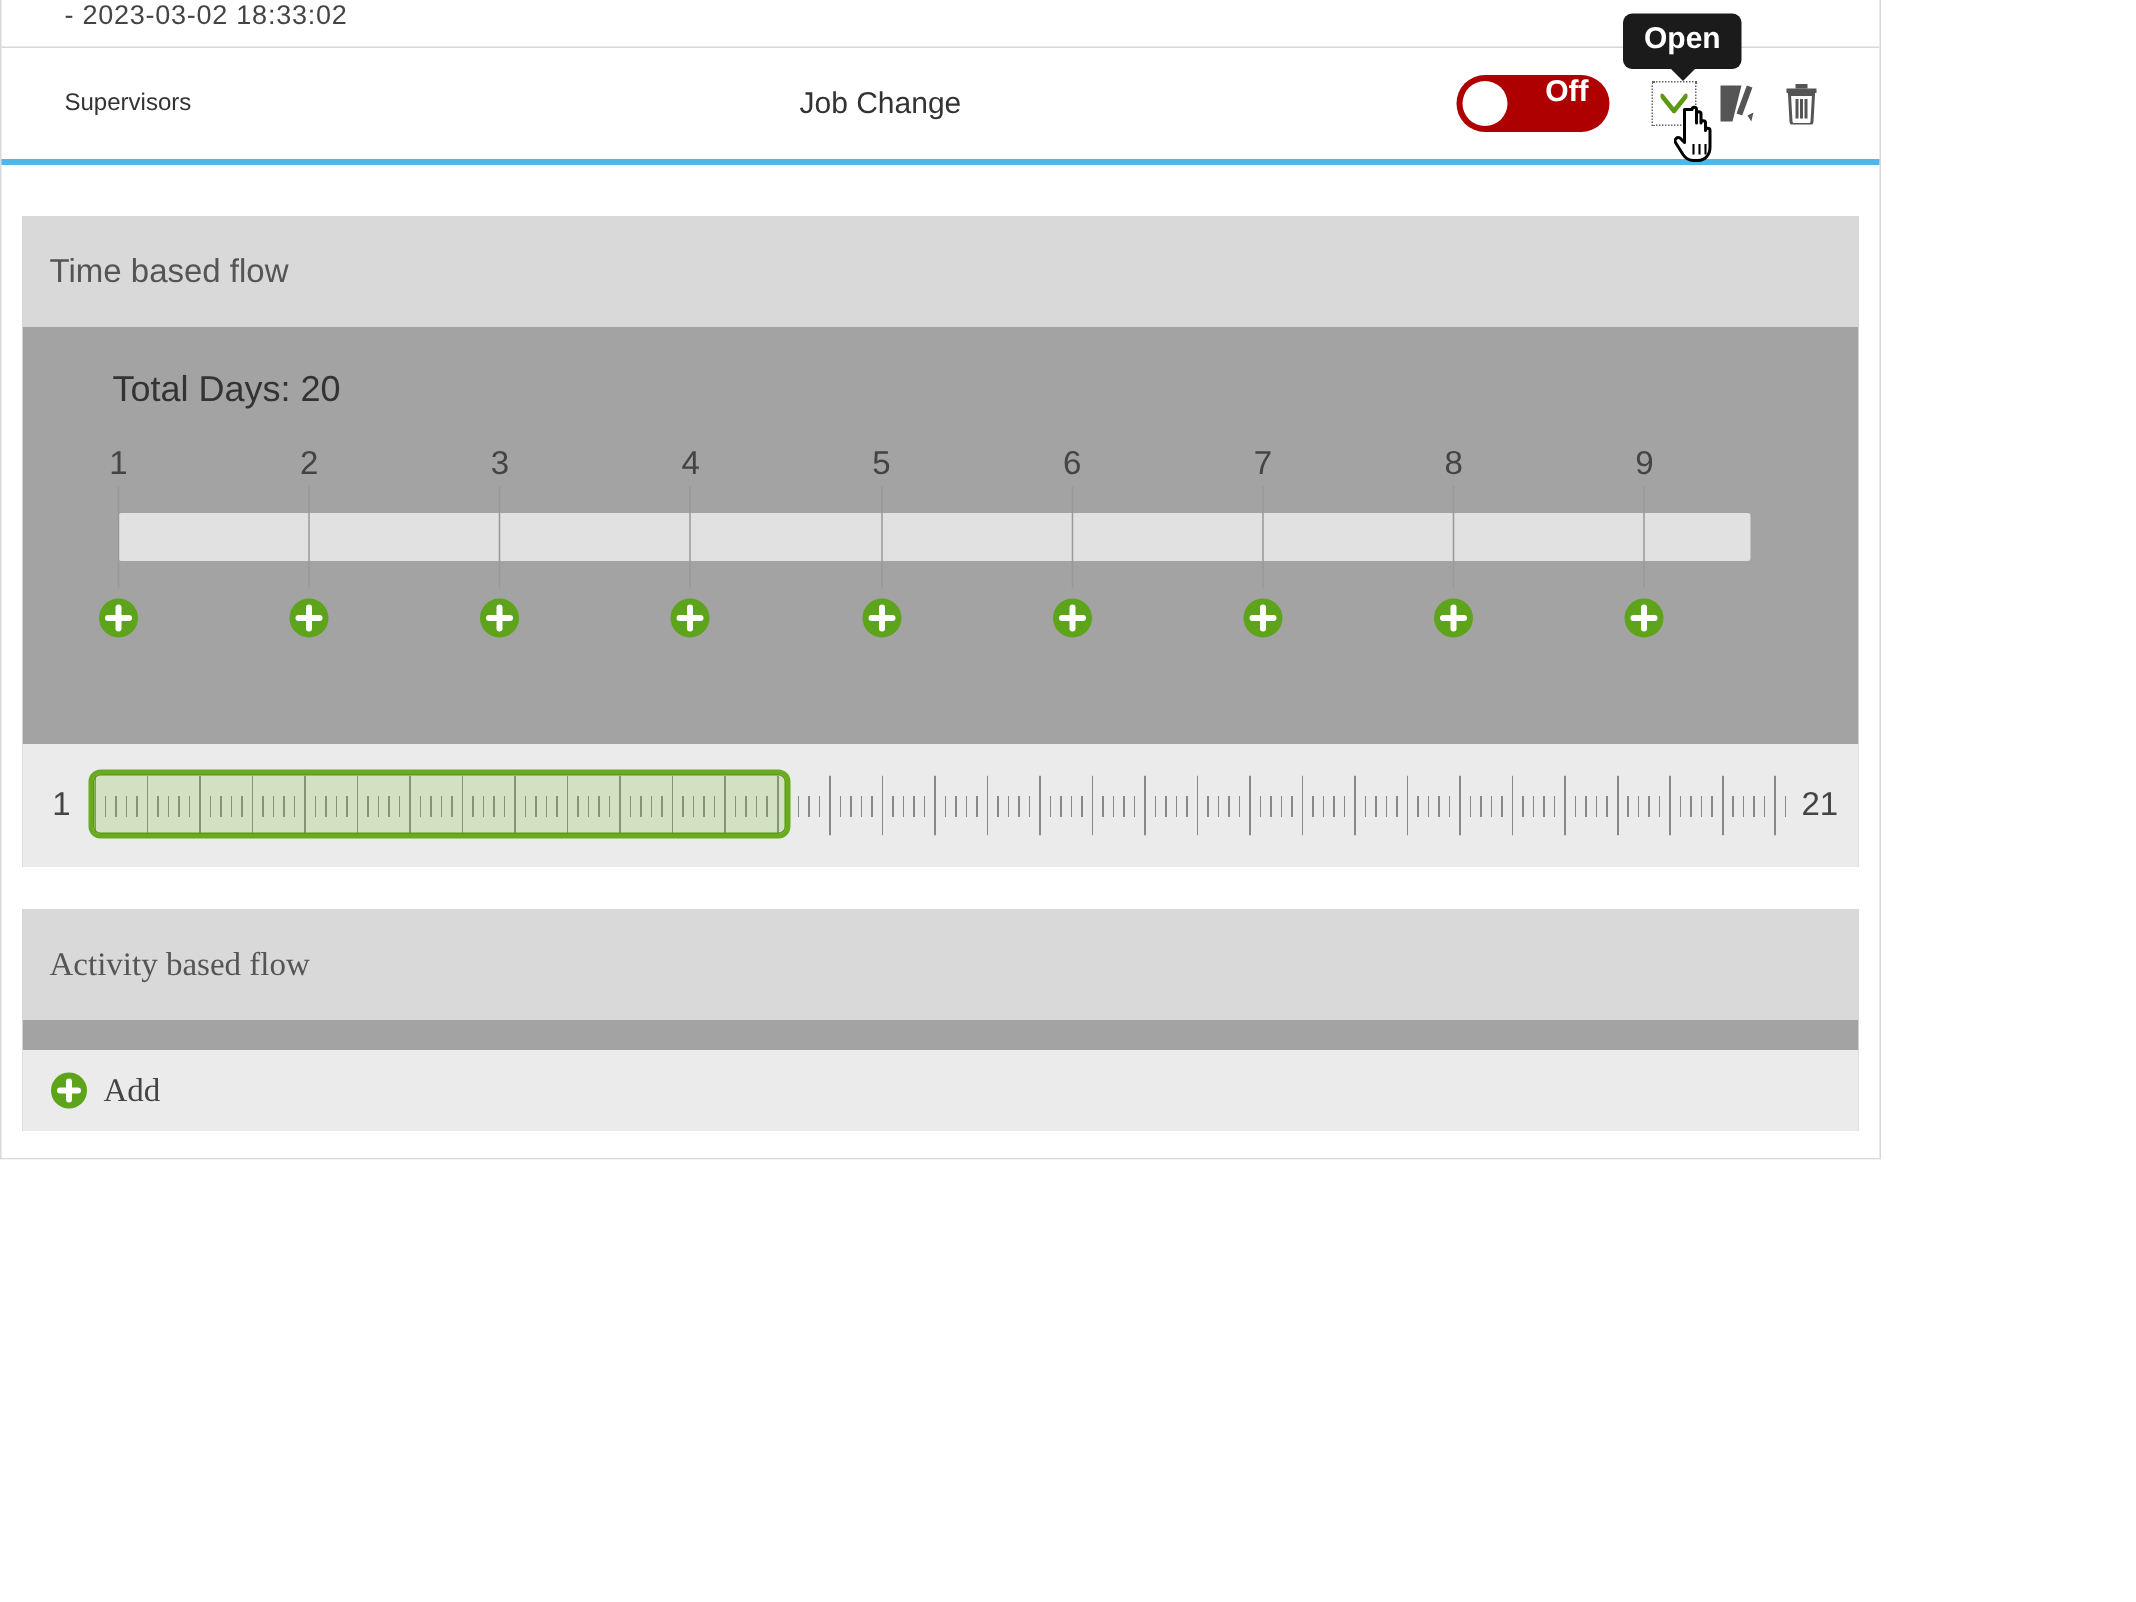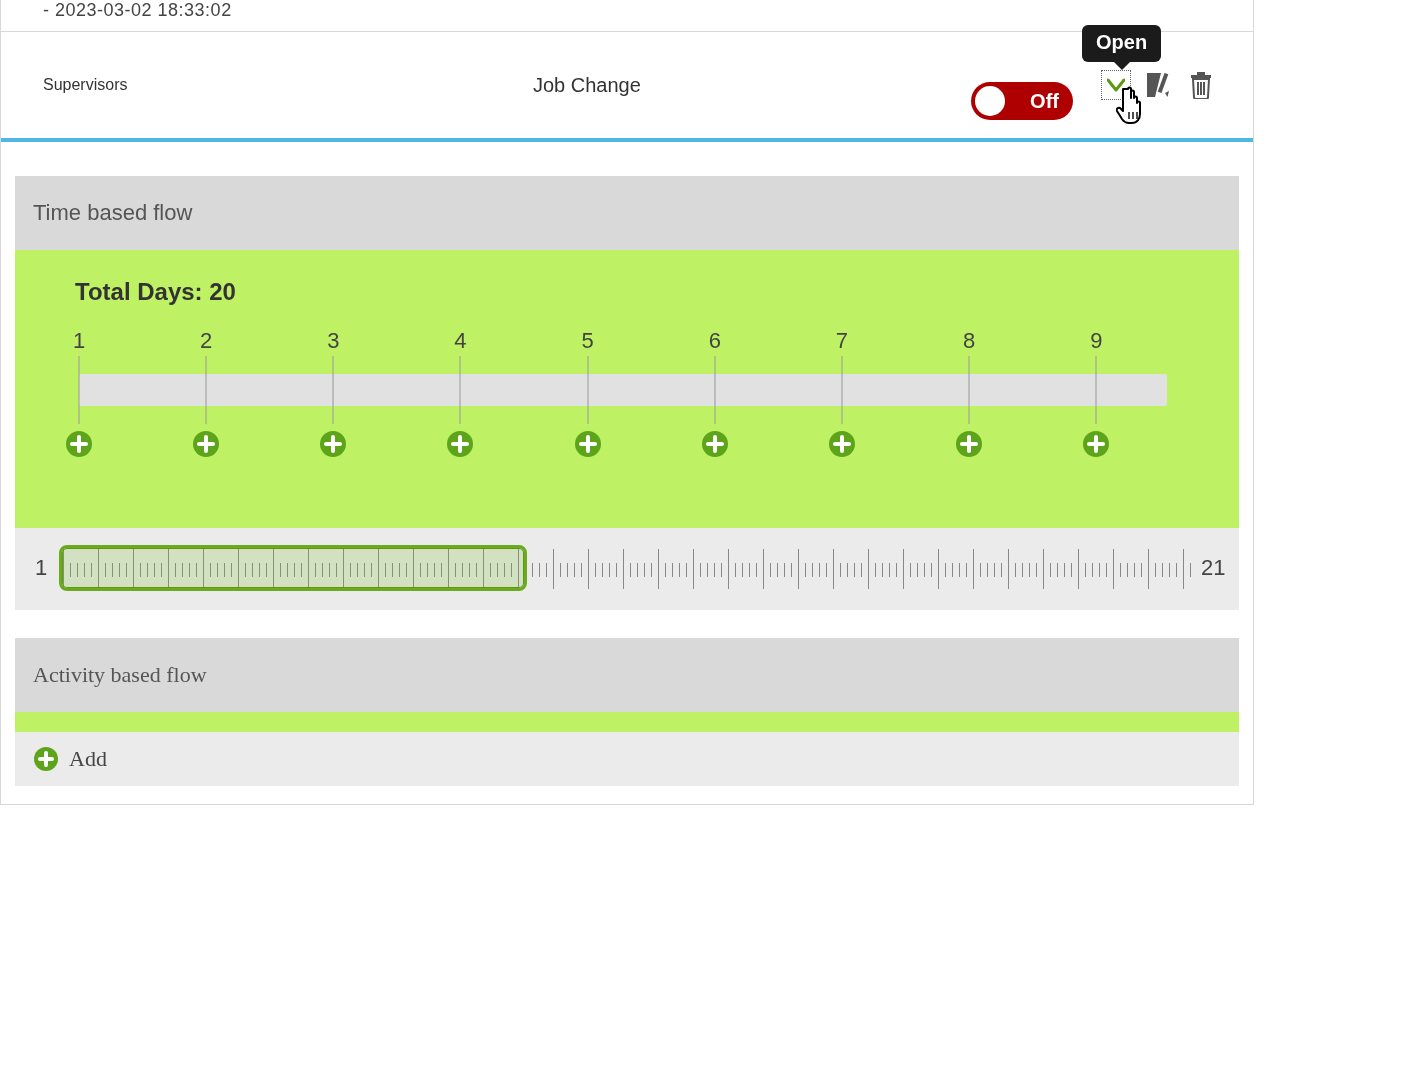--- a/index.html
+++ b/index.html
@@ -47,23 +47,21 @@
     gap: 28px;
   }
   
   .toggle {
     position: relative;
     width: 102px;
     height: 38px;
     border-radius: 19px;
     background: #ae0000;
     display: flex;
-    align-items: center;
     cursor: pointer;
-    margin-top: 32px;
   }
   .toggle .knob {
     position: absolute;
     left: 4px;
     top: 4px;
     width: 30px;
     height: 30px;
     background: #fff;
     border-radius: 50%;
   }
@@ -124,36 +122,35 @@
   
   .blue-sep {
     height: 4px;
     background: #4fb7e6;
   }
   
   .panel-area {
     padding: 34px 14px 18px 14px;
   }
   .panel {
-    background: #bef264;
+    background: #a3a3a3;
   }
   .panel-head {
     background: #d9d9d9;
     color: #555;
     font-size: 22px;
     padding: 24px 18px;
   }
   .panel-body {
     padding: 28px 36px 70px 60px;
   }
   .total-days {
     font-size: 24px;
     color: #333;
     margin-bottom: 22px;
-    font-weight: bold;
   }
   
   .timeline {
     position: relative;
     width: 1088px;
     margin-left: 4px;
   }
   .tl-labels, .tl-adds {
     position: relative;
     height: 28px;

